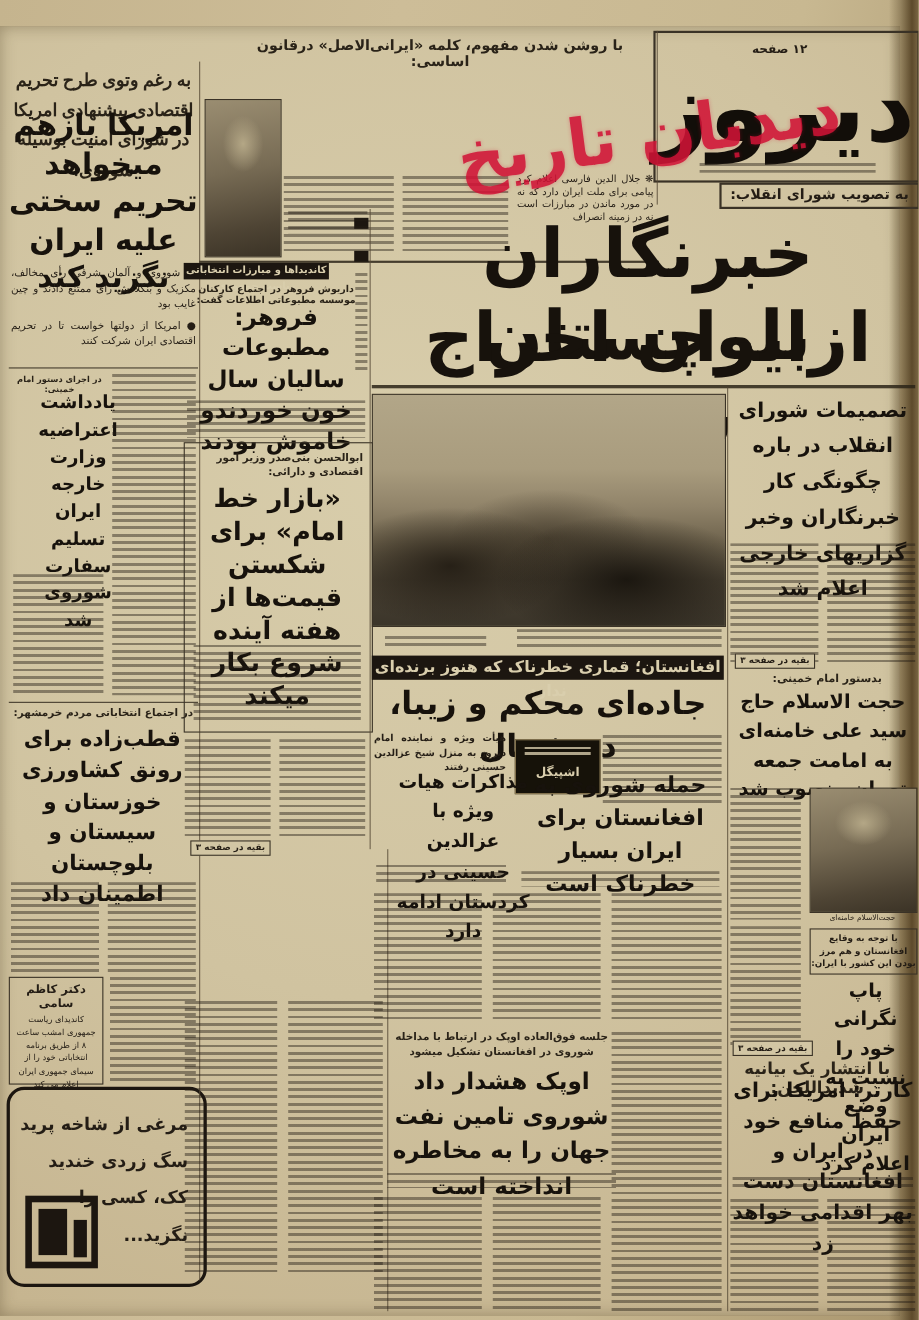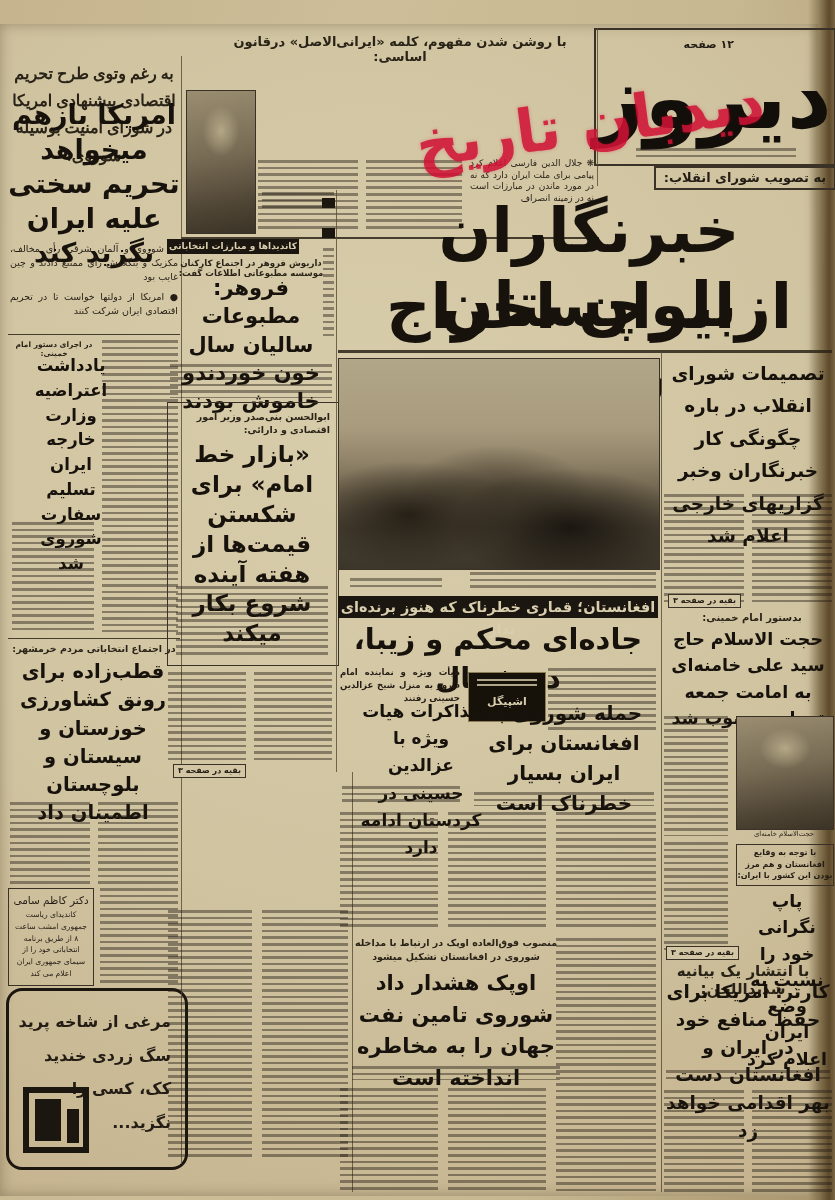--- a/index.html
+++ b/index.html
@@ -93,21 +93,21 @@
   <div class="abs tx" style="left:12px;top:522px;width:82px;height:110px;"></div>
   <div class="abs tx" style="left:102px;top:340px;width:76px;height:292px;"></div>
   <div class="abs hr" style="left:8px;top:638px;width:172px;height:1px;"></div>
 
   <div class="abs k" style="left:10px;top:643px;width:168px;font-size:9.5px;text-align:center;">در اجتماع انتخاباتی مردم خرمشهر:</div>
   <div class="abs h" style="left:8px;top:658px;width:170px;font-size:19.5px;line-height:1.45;">قطب‌زاده برای رونق کشاورزی خوزستان و سیستان و بلوچستان اطمینان داد</div>
   <div class="abs tx" style="left:10px;top:802px;width:80px;height:82px;"></div>
   <div class="abs tx" style="left:98px;top:802px;width:80px;height:82px;"></div>
 
   <div class="abs box" style="left:8px;top:888px;width:84px;height:96px;">
-    <div style="font-size:10.5px;font-weight:400;text-align:center;margin-top:5px;">دکتر کاظم سامی</div>
+    <div style="font-size:10.5px;font-weight:700;text-align:center;margin-top:5px;">دکتر کاظم سامی</div>
     <div style="font-size:7.6px;line-height:1.55;text-align:center;padding:3px 4px;">کاندیدای ریاست جمهوری امشب ساعت ۸ از طریق برنامه انتخاباتی خود را از سیمای جمهوری ایران اعلام می کند</div>
   </div>
   <div class="abs tx" style="left:100px;top:888px;width:78px;height:96px;"></div>
 
   <div class="abs" style="left:6px;top:988px;width:176px;height:176px;border:3px solid #1c1610;border-radius:16px;">
     <div style="font-size:16px;font-weight:700;text-align:right;padding:14px 14px 0 0;line-height:2.1;">
       <div>مرغی از شاخه پرید</div>
       <div>سگ زردی خندید</div>
       <div>کک، کسی را نگزید...</div>
     </div>
@@ -153,21 +153,21 @@
 
   <div class="abs h" style="left:338px;top:698px;width:126px;font-size:17px;line-height:1.6;margin-left:20px;">مذاکرات هیات ویژه با عزالدین حسینی در کردستان ادامه دارد</div>
   <div class="abs tx" style="left:342px;top:786px;width:118px;height:16px;"></div>
   <div class="abs h" style="left:472px;top:698px;width:184px;font-size:20px;line-height:1.5;">حمله شوروی به افغانستان برای ایران بسیار خطرناک است</div>
   <div class="abs tx" style="left:474px;top:792px;width:180px;height:14px;"></div>
 
   <div class="abs tx" style="left:340px;top:812px;width:98px;height:118px;"></div>
   <div class="abs tx" style="left:448px;top:812px;width:98px;height:118px;"></div>
   <div class="abs tx" style="left:556px;top:812px;width:100px;height:118px;"></div>
 
-  <div class="abs k" style="left:352px;top:936px;width:208px;font-size:9.5px;line-height:1.45;text-align:center;">منصوب فوق‌العاده اوپک در ارتباط با مداخله شوروی در افغانستان تشکیل میشود</div>
+  <div class="abs k" style="left:352px;top:936px;width:208px;font-size:9.5px;line-height:1.45;text-align:center;">جلسه فوق‌العاده اوپک در ارتباط با مداخله شوروی در افغانستان تشکیل میشود</div>
   <div class="abs h" style="left:348px;top:968px;width:216px;font-size:21px;line-height:1.5;">اوپک هشدار داد شوروی تامین نفت جهان را به مخاطره انداخته است</div>
   <div class="abs tx" style="left:352px;top:1066px;width:208px;height:14px;"></div>
   <div class="abs tx" style="left:340px;top:1088px;width:98px;height:104px;"></div>
   <div class="abs tx" style="left:448px;top:1088px;width:98px;height:104px;"></div>
   <div class="abs tx" style="left:556px;top:938px;width:100px;height:254px;"></div>
 
   <div class="abs vr" style="left:661px;top:352px;height:840px;"></div>
 
   <div class="abs h" style="left:664px;top:358px;width:168px;font-size:18.5px;line-height:1.75;">تصمیمات شورای انقلاب در باره چگونگی کار خبرنگاران وخبر گزاریهای خارجی اعلام شد</div>
   <div class="abs tx" style="left:664px;top:494px;width:80px;height:112px;"></div>

